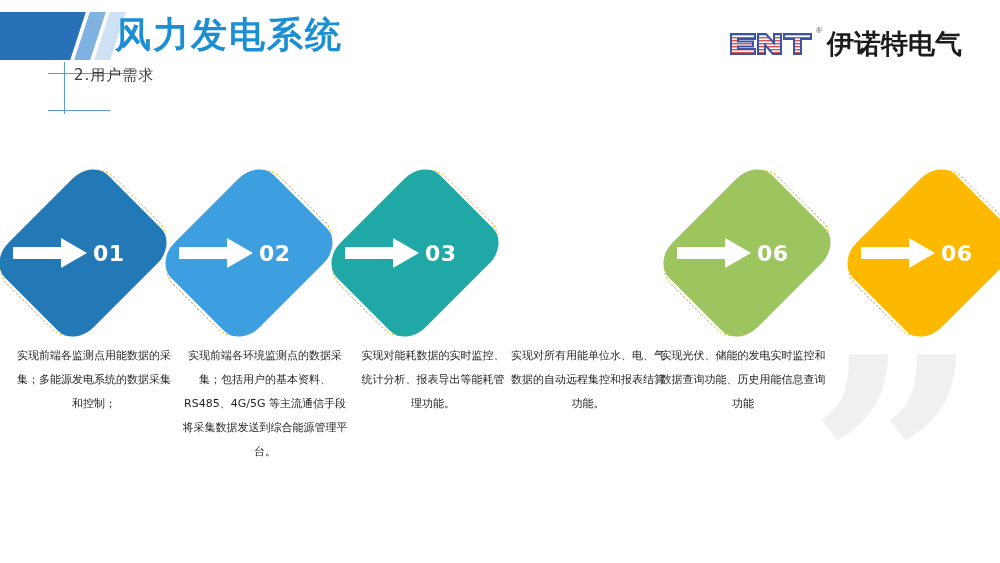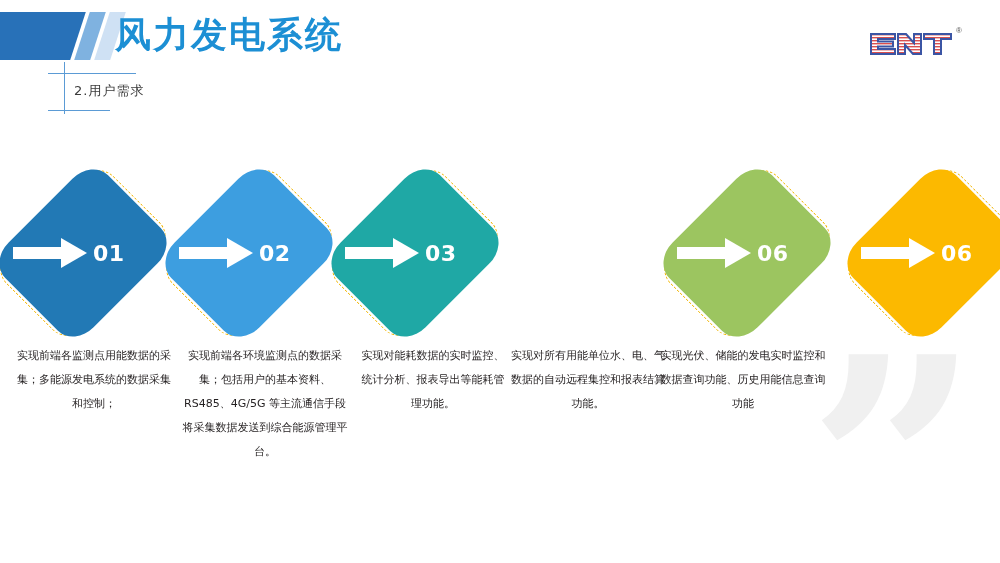--- a/index.html
+++ b/index.html
@@ -32,22 +32,22 @@
     white-space: nowrap;
   }
 
   
   .sub-wrap { position: absolute; left: 48px; top: 66px; width: 300px; height: 48px; }
   .sub-vline { position: absolute; left: 16px; top: -4px; width: 1px; height: 52px; background: #5b9bd5; }
   .sub-hline { position: absolute; height: 1px; background: #5b9bd5; }
   .sub-hline.top { left: 0px; top: 7px; width: 88px; }
   .sub-hline.bot { left: 0px; top: 44px; width: 62px; }
   .sub-text {
-    position: absolute; left: 26px; top: 16px;
-    font-size: 13px; color: #3b3b3b; letter-spacing: 1px;
+    position: absolute; left: 26px; top: 0;
+    font-size: 15px; color: #3b3b3b; letter-spacing: 1px;
     font-family: "DejaVu Sans", "Liberation Sans", sans-serif;
     white-space: nowrap;
   }
 
   
   .logo { position: absolute; right: 38px; top: 24px; height: 40px; display: flex; align-items: center; }
   .logo-mark { position: relative; width: 86px; height: 26px; }
   .logo-mark svg { display:block; }
   .logo-reg { font-size: 8px; color: #555; align-self: flex-start; margin-left: 1px; margin-top: 2px; }
   .logo-cn {
@@ -147,20 +147,21 @@
           </defs>
 
           <path d="M2 3 H26 V8 H9 V10.5 H24 V15.5 H9 V18 H26 V23 H2 Z" fill="url(#stripe)" stroke="#3b55a4" stroke-width="2"></path>
 
           <path d="M29 3 H37 L45 12 V3 H52 V23 H44 L36 14 V23 H29 Z" fill="url(#stripe)" stroke="#3b55a4" stroke-width="2"></path>
 
           <path d="M55 3 H82 V8 H72 V23 H65 V8 H55 Z" fill="url(#stripe)" stroke="#3b55a4" stroke-width="2"></path>
         </svg>
       </div>
       <span class="logo-reg">®</span>
+      <span class="logo-cn">伊诺特电气</span>
     </div>
   </div>
 
   <div class="flow">
     <div class="node" style="left:0px">
       <div class="dash" style="border-color: rgb(242, 183, 5);"></div>
       <div class="diamond-inner" style="background: rgb(34, 121, 181);"></div>
       <div class="arrow">
           <div class="shaft"></div>
           <div class="head"></div>

